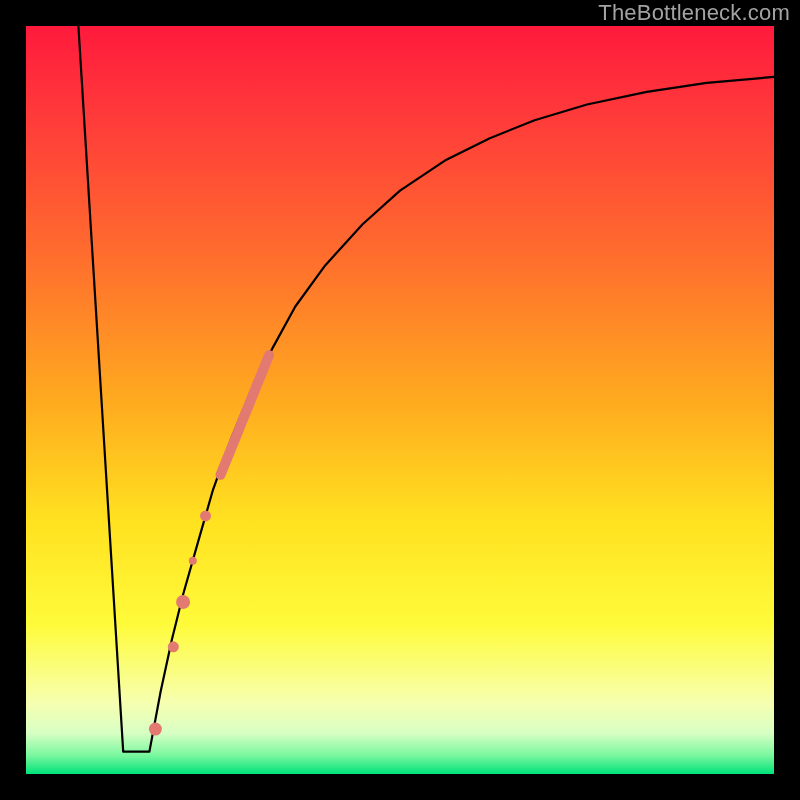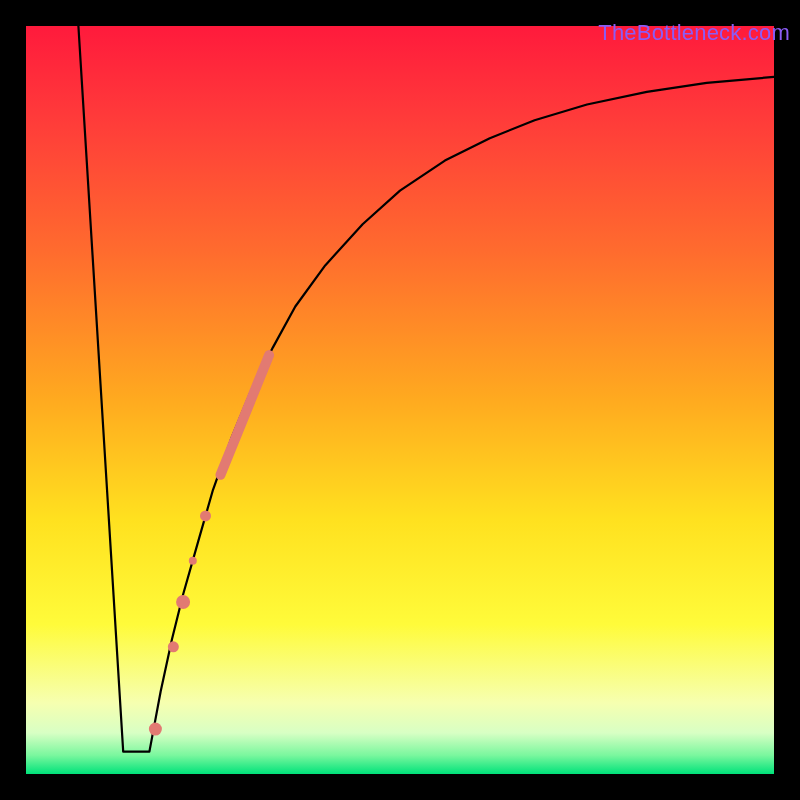--- a/index.html
+++ b/index.html
@@ -19,23 +19,23 @@
   .plot {
     position: absolute;
     left: 26px;
     top: 26px;
     width: 748px;
     height: 748px;
     overflow: hidden;
   }
   .watermark {
     position: absolute;
-    top: 20px;
+    top: 0;
     right: 10px;
-    color: #8b5cf6;
+    color: #a3a3a3;
     font-size: 22px;
     font-weight: 500;
     letter-spacing: 0.2px;
     user-select: none;
   }
   svg { display: block; }
 </style>
 </head>
 <body>
 

